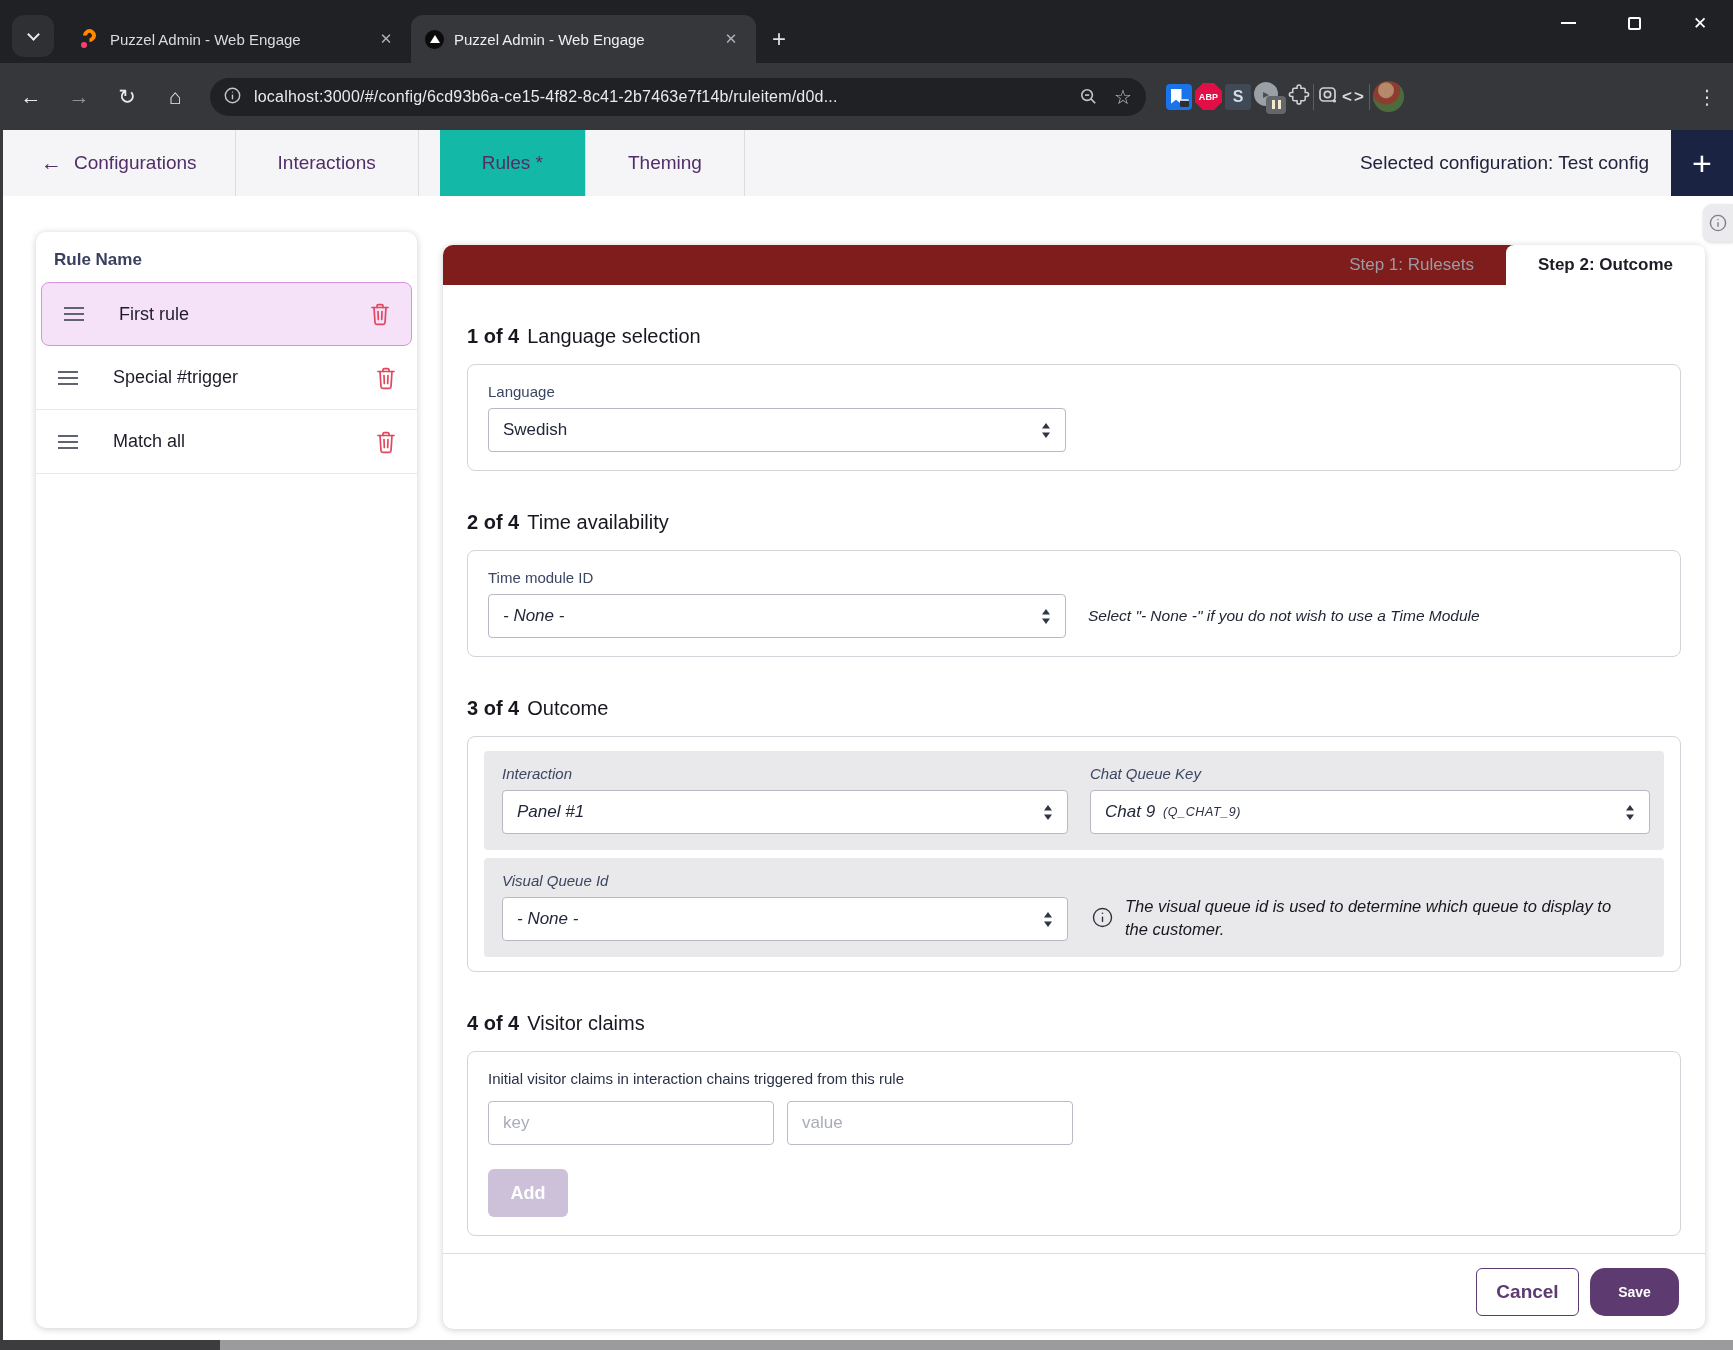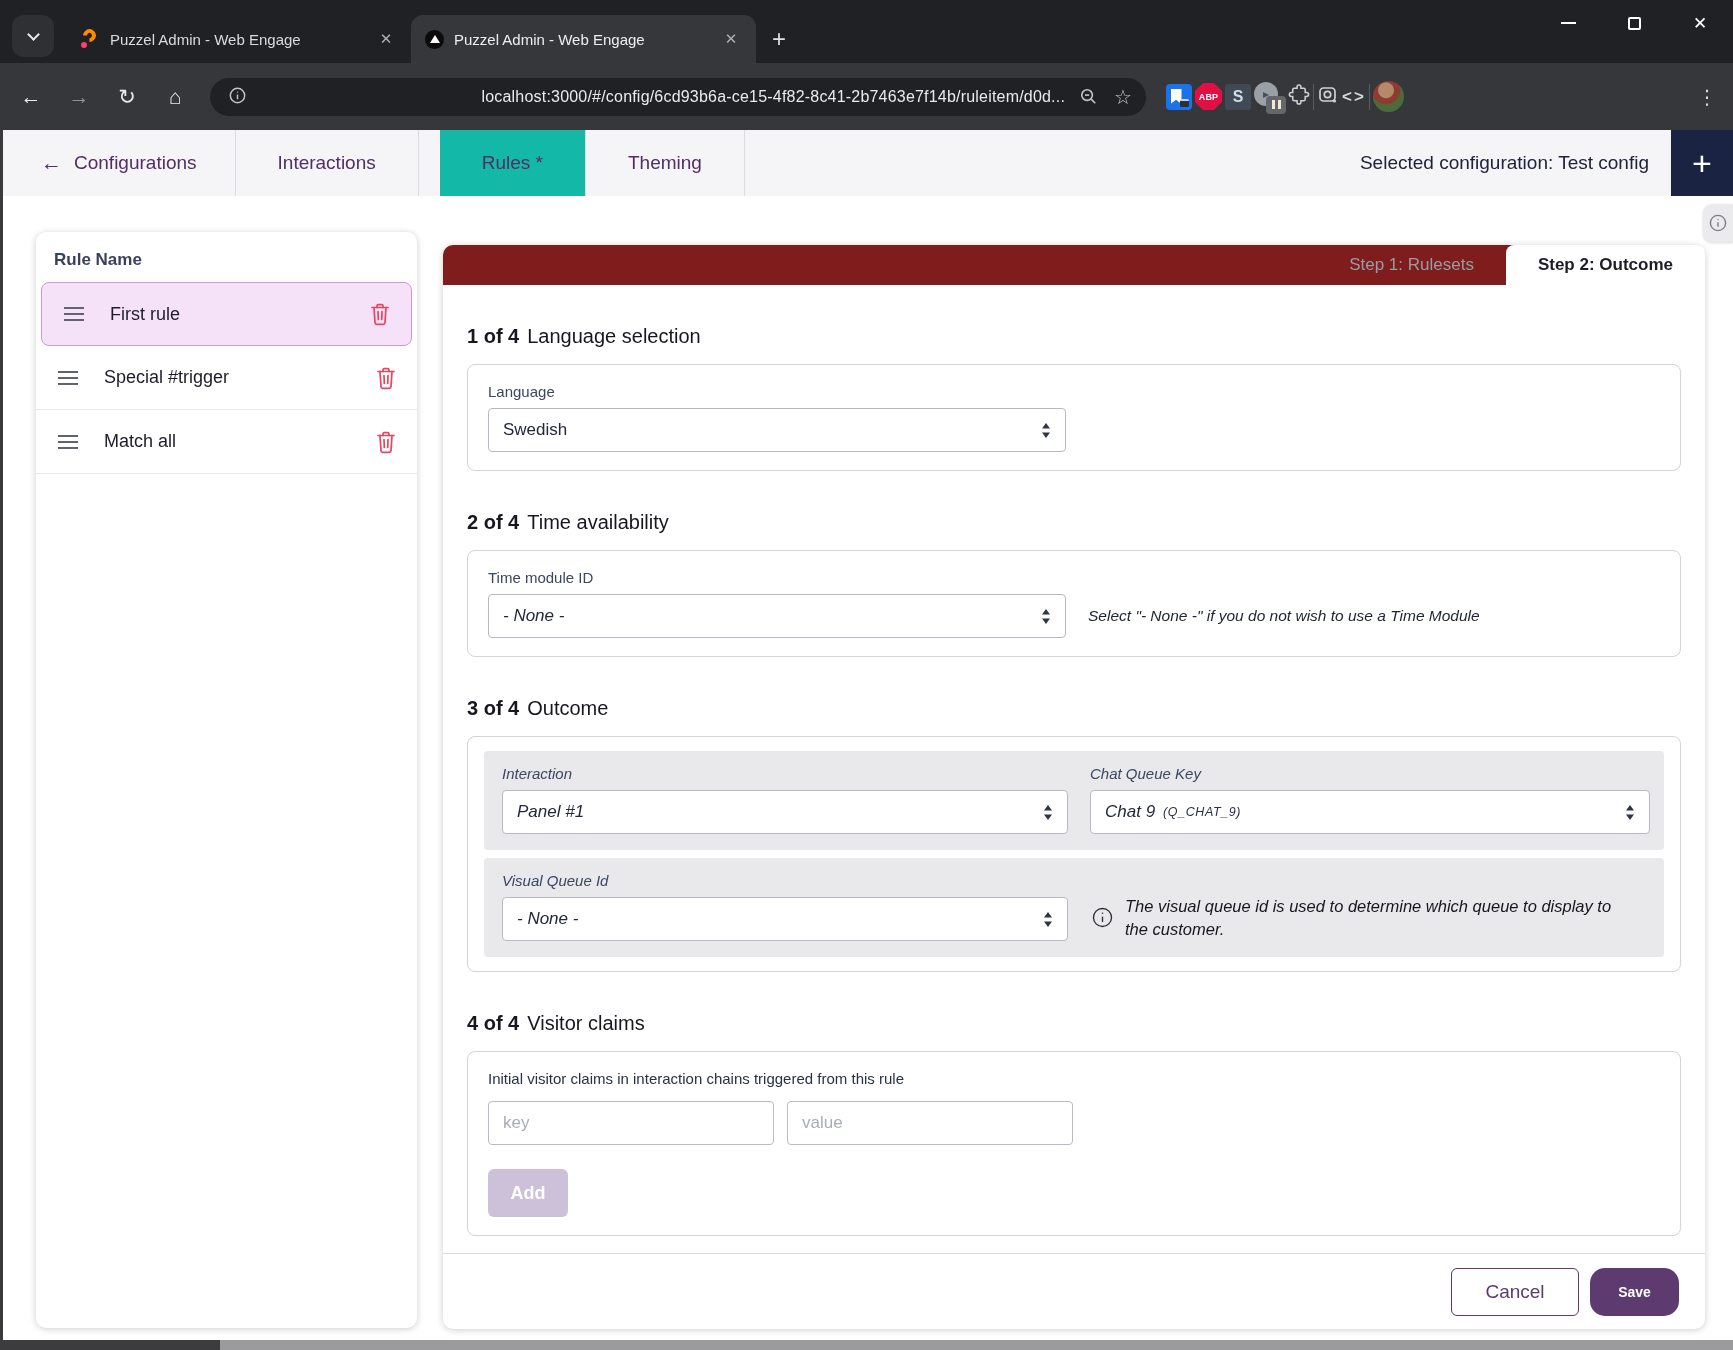--- a/index.html
+++ b/index.html
@@ -23,21 +23,21 @@
   .newtab{width:30px;height:30px;margin:0 0 9px 8px;color:#dfe1e5;font-size:24px;display:flex;align-items:center;justify-content:center;border-radius:50%;}
   .wincontrols{margin-left:auto;display:flex;align-self:flex-start;height:46px;}
   .winbtn{width:66px;height:46px;display:flex;align-items:center;justify-content:center;color:#fff;}
   .win-min .bar{width:15px;height:2px;background:#fff;}
   .win-max .box{width:13px;height:13px;border:2px solid #fff;border-radius:2px;}
   .win-close{font-size:17px;}
 
   .toolbar{position:absolute;top:63px;left:0;width:100%;height:67px;background:#35373b;display:flex;align-items:center;}
   .navicon{width:34px;height:34px;display:flex;align-items:center;justify-content:center;font-size:21px;color:#e8eaed;margin-left:14px;}
   .navicon.dim{color:#8d9196;}
-  .urlbar{width:936px;height:38px;margin-left:18px;background:#202124;border-radius:19px;display:flex;align-items:center;padding:0 14px;text-align:right;}
+  .urlbar{width:936px;height:38px;margin-left:18px;background:#202124;border-radius:19px;display:flex;align-items:center;padding:0 14px;}
   .urlbar .site-info{color:#c2c6cb;font-size:15px;width:22px;}
   .url-text{color:#e8eaed;font-size:16px;flex:1;white-space:nowrap;overflow:hidden;margin-left:8px;letter-spacing:.2px;}
   .url-ic{margin-left:14px;display:flex;align-items:center;}
   .star{color:#c2c6cb;font-size:20px;margin-left:16px;}
   .extrow{display:flex;align-items:center;margin-left:20px;gap:3px;}
   .ext-blue{width:26px;height:26px;border-radius:4px;background:#1a73e8;position:relative;display:flex;align-items:center;justify-content:center;}
   .ext-blue .bm{width:11px;height:15px;background:#fff;clip-path:polygon(0 0,100% 0,100% 100%,50% 72%,0 100%);margin-left:-6px;}
   .ext-blue .lock{position:absolute;right:3px;bottom:3px;width:9px;height:8px;background:#2d2f33;border-radius:1.5px;border-top:2px solid #cfd3d8;}
   .ext-abp{width:27px;height:27px;background:#e01046;clip-path:polygon(30% 0,70% 0,100% 30%,100% 70%,70% 100%,30% 100%,0 70%,0 30%);display:flex;align-items:center;justify-content:center;color:#fff;font-weight:bold;font-size:9px;letter-spacing:.2px;}
   .ext-s{width:26px;height:26px;background:#3f4a56;border-radius:3px;display:flex;align-items:center;justify-content:center;color:#d4dbe3;font-weight:bold;font-size:16px;}
@@ -62,21 +62,21 @@
   .plus-block{width:62px;height:66px;background:#1a2342;color:#fff;display:flex;align-items:center;justify-content:center;font-size:34px;font-weight:300;}
   .info-sidetab{position:absolute;top:74px;right:0;width:30px;height:38px;background:#ebebee;border-radius:9px 0 0 9px;display:flex;align-items:center;justify-content:center;box-shadow:0 1px 3px rgba(0,0,0,.15);}
 
   
   .sidebar-card{position:absolute;left:33px;top:102px;width:381px;height:1096px;background:#fff;border-radius:10px;box-shadow:0 1px 7px rgba(0,0,0,.2);}
   .rule-heading{font-size:17px;font-weight:bold;color:#3a415e;margin:18px 0 12px 18px;}
   .rule-item{height:64px;display:flex;align-items:center;padding:0 20px 0 22px;border-bottom:1px solid #e9e9ec;background:#fff;}
   .rule-item.selected{margin:0 5px;border:1.5px solid #d494dc;background:#f6e2f8;border-radius:8px;border-bottom:1.5px solid #d494dc;}
   .hamburger{width:20px;display:flex;flex-direction:column;gap:4px;}
   .hamburger i{display:block;height:2px;background:#60646e;}
-  .rule-name{font-size:18px;color:#1d1d29;margin-left:26px;}
+  .rule-name{font-size:18px;color:#1d1d29;margin-left:35px;}
   .trash{margin-left:auto;display:flex;}
 
   
   .main-card{position:absolute;left:440px;top:115px;width:1262px;height:1084px;background:#fff;border-radius:10px;box-shadow:0 1px 7px rgba(0,0,0,.2);}
   .step-tabbar{height:40px;background:#7f1d1d;border-radius:10px 10px 0 0;display:flex;padding-left:13px;justify-content:flex-end;}
   .step-tab{display:flex;align-items:center;padding:0 32px;font-size:17px;color:#9b9ba3;}
   .step-tab.active{background:#fff;border-radius:8px 8px 0 0;color:#1d1d26;font-weight:bold;}
   .main-body{padding:0 24px;}
   .sec-head{margin:40px 0 0 0;font-size:20px;color:#17171f;}
   .sec-head b{margin-right:8px;}
@@ -96,21 +96,21 @@
   .info-inline{display:flex;align-items:center;margin-left:24px;margin-top:22px;}
   .info-inline svg{flex:none;}
   .info-text{font-size:16.5px;color:#17171f;margin-left:12px;width:500px;line-height:1.35;}
   .claims-desc{font-size:15px;color:#2a3046;}
   .claims-inputs{display:flex;gap:13px;margin-top:14px;}
   .claim-input{width:286px;height:44px;border:1px solid #b9bcc6;border-radius:4px;padding:0 14px;font-size:17px;color:#23283a;outline:none;}
   .claim-input::placeholder{color:#a9adb8;}
   .add-btn{margin-top:24px;width:80px;height:48px;background:#cdc0d9;color:#fff;font-size:18px;font-weight:bold;border:none;border-radius:6px;}
   .bottom-divider{position:absolute;left:0;right:0;bottom:75px;height:1px;background:#dcdcdf;}
   .footer-btns{position:absolute;right:26px;bottom:13px;display:flex;gap:11px;}
-  .cancel-btn{width:128px;height:48px;background:#fff;border:1.5px solid #5d3a6f;border-radius:6px;color:#5d3a6f;font-size:19px;font-weight:normal;}
+  .cancel-btn{width:103px;height:48px;background:#fff;border:1.5px solid #5d3a6f;border-radius:6px;color:#5d3a6f;font-size:19px;font-weight:bold;}
   .save-btn{width:89px;height:48px;background:#5d3a6f;border:none;border-radius:15px;color:#fff;font-size:14px;font-weight:bold;}
 
   .bottom-strip{position:absolute;bottom:0;left:0;width:100%;height:10px;background:linear-gradient(to right,#3c3c3e 0,#3c3c3e 220px,#9b9b9d 220px,#9b9b9d 100%);}
 </style>
 </head>
 <body>
 
 <div class="page">
 
   <div class="tabstrip">

